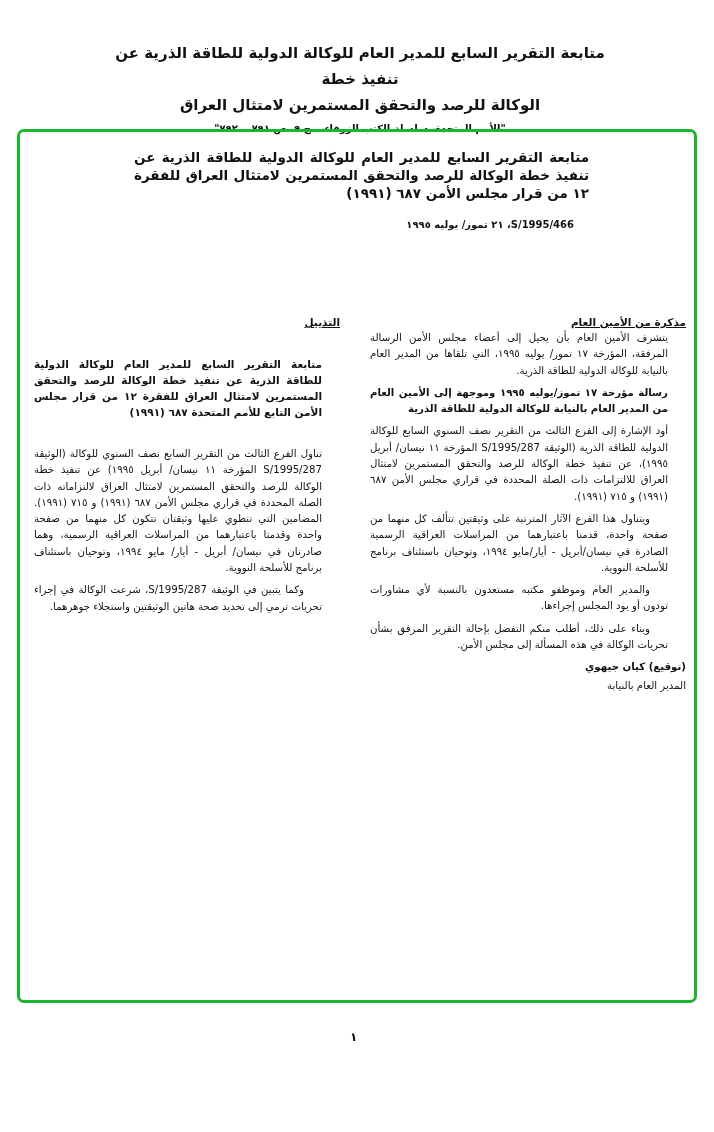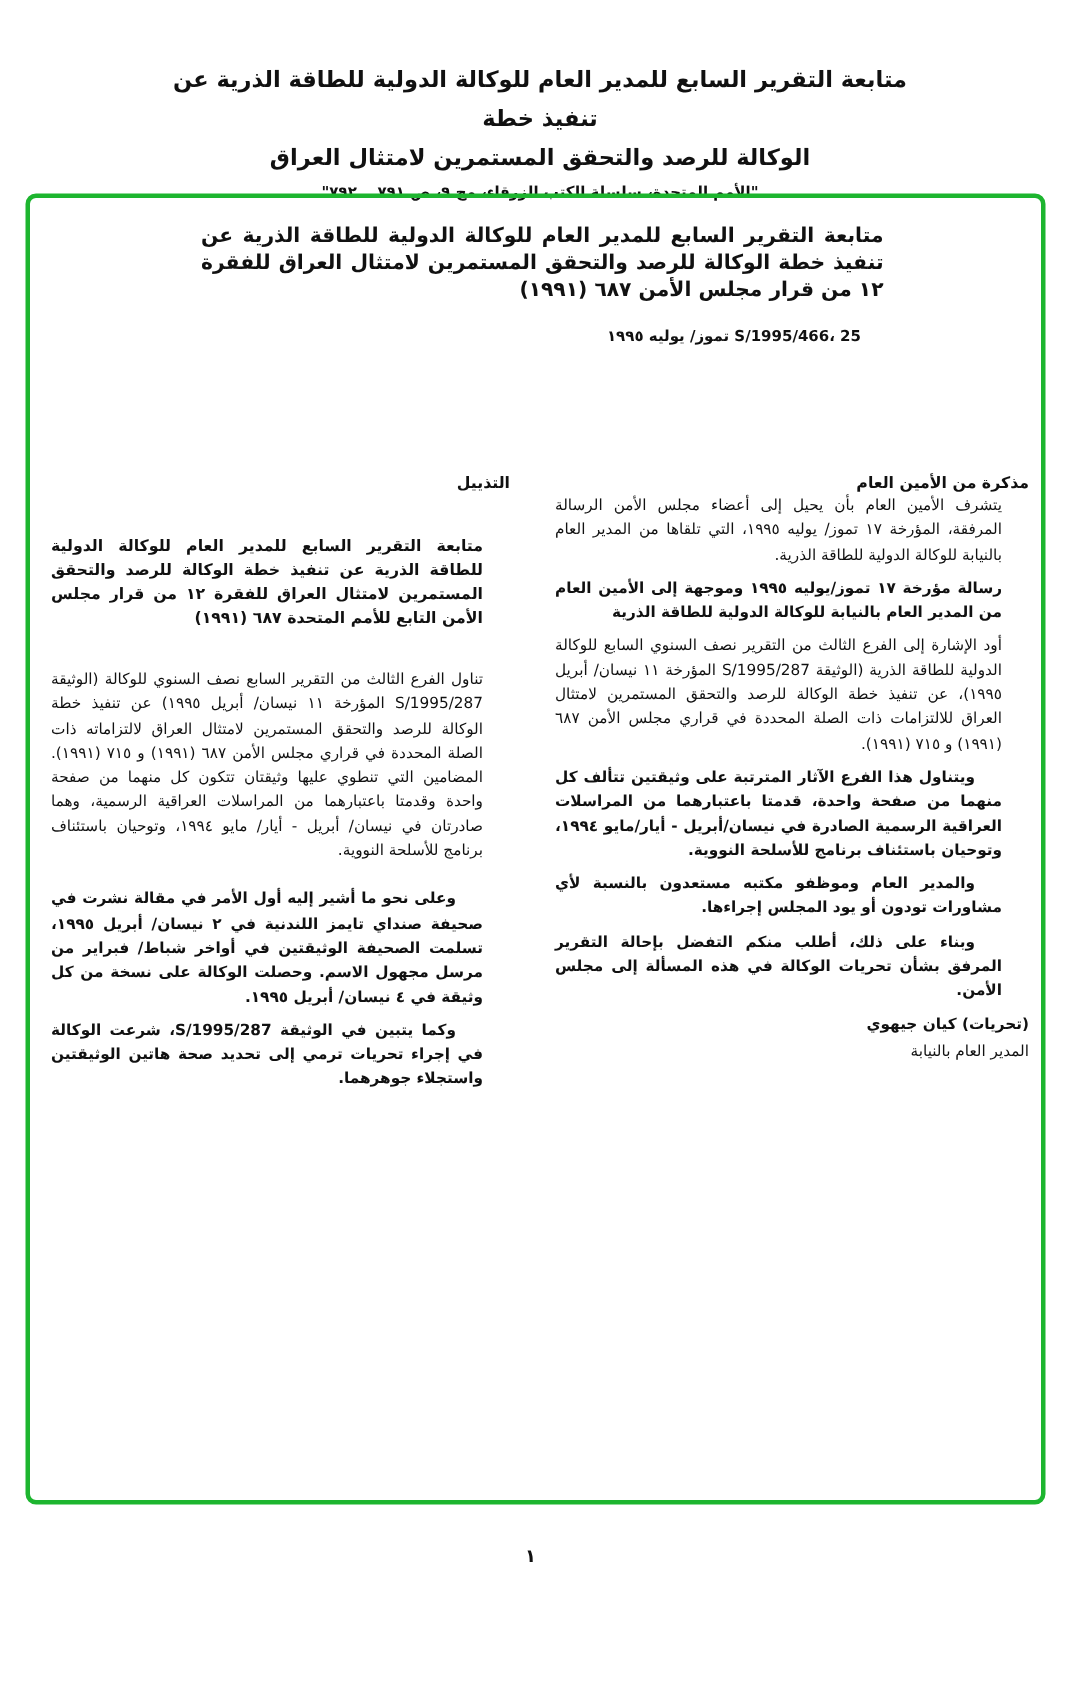--- a/index.html
+++ b/index.html
@@ -77,27 +77,27 @@
     }
     .col-left {
       right: 374px;
       width: 306px;
     }
     .col h3 {
       font-size: 10.5px;
       font-weight: bold;
       margin: 0 0 0 0;
       line-height: 16px;
+      text-decoration: underline;
     }
     .col p {
       margin: 0 18px 6px 0;
     }
     .indent {
       text-indent: 18px;
-      font-weight: bold;
     }
     .bold {
       font-weight: bold;
     }
     .gap-lg { margin-top: 26px !important; }
     .gap-md { margin-top: 16px !important; }
     .sub-heading {
       font-weight: bold;
       font-size: 10.5px;
       line-height: 16px;
@@ -122,40 +122,39 @@
   <p class="header-title">متابعة التقرير السابع للمدير العام للوكالة الدولية للطاقة الذرية عن تنفيذ خطة</p>
   <p class="header-title">الوكالة للرصد والتحقق المستمرين لامتثال العراق</p>
   <div class="header-source">"الأمم المتحدة، سلسلة الكتب الزرقاء، مج ٩، ص ٧٩١ ــ ٧٩٢"</div>
 </div>
 
 <div class="frame"></div>
 
 <h1 class="doc-title">متابعة التقرير السابع للمدير العام للوكالة الدولية للطاقة الذرية عن تنفيذ خطة الوكالة للرصد والتحقق المستمرين لامتثال العراق للفقرة ١٢ من قرار مجلس الأمن ٦٨٧ (١٩٩١)</h1>
 
 <div class="doc-symbol">
-  <span>S/1995/466</span><span>، </span><span>25 تموز/ يوليه ١٩٩٥</span>
+  <span>S/1995/466</span><span>، </span><span>٢١ تموز/ يوليه ١٩٩٥</span>
 </div>
 
 <section class="col col-right">
   <h3>مذكرة من الأمين العام</h3>
   <p>يتشرف الأمين العام بأن يحيل إلى أعضاء مجلس الأمن الرسالة المرفقة، المؤرخة ١٧ تموز/ يوليه ١٩٩٥، التي تلقاها من المدير العام بالنيابة للوكالة الدولية للطاقة الذرية.</p>
 
   <p class="bold">رسالة مؤرخة ١٧ تموز/يوليه ١٩٩٥ وموجهة إلى الأمين العام من المدير العام بالنيابة للوكالة الدولية للطاقة الذرية</p>
 
   <p>أود الإشارة إلى الفرع الثالث من التقرير نصف السنوي السابع للوكالة الدولية للطاقة الذرية (الوثيقة S/1995/287 المؤرخة ١١ نيسان/ أبريل ١٩٩٥)، عن تنفيذ خطة الوكالة للرصد والتحقق المستمرين لامتثال العراق للالتزامات ذات الصلة المحددة في قراري مجلس الأمن ٦٨٧ (١٩٩١) و ٧١٥ (١٩٩١).</p>
   <p class="indent">ويتناول هذا الفرع الآثار المترتبة على وثيقتين تتألف كل منهما من صفحة واحدة، قدمتا باعتبارهما من المراسلات العراقية الرسمية الصادرة في نيسان/أبريل - أيار/مايو ١٩٩٤، وتوحيان باستئناف برنامج للأسلحة النووية.</p>
   <p class="indent">والمدير العام وموظفو مكتبه مستعدون بالنسبة لأي مشاورات تودون أو يود المجلس إجراءها.</p>
   <p class="indent">وبناء على ذلك، أطلب منكم التفضل بإحالة التقرير المرفق بشأن تحريات الوكالة في هذه المسألة إلى مجلس الأمن.</p>
 
-  <div class="signature">(تحريات) كيان جيهوي</div>
+  <div class="signature">(توقيع) كيان جيهوي</div>
   <div>المدير العام بالنيابة</div>
 </section>
 
 <section class="col col-left">
   <h3>التذييل</h3>
   <p class="sub-heading gap-lg">متابعة التقرير السابع للمدير العام للوكالة الدولية للطاقة الذرية عن تنفيذ خطة الوكالة للرصد والتحقق المستمرين لامتثال العراق للفقرة ١٢ من قرار مجلس الأمن التابع للأمم المتحدة ٦٨٧ (١٩٩١)</p>
 
   <p class="gap-lg">تناول الفرع الثالث من التقرير السابع نصف السنوي للوكالة (الوثيقة S/1995/287 المؤرخة ١١ نيسان/ أبريل ١٩٩٥) عن تنفيذ خطة الوكالة للرصد والتحقق المستمرين لامتثال العراق لالتزاماته ذات الصلة المحددة في قراري مجلس الأمن ٦٨٧ (١٩٩١) و ٧١٥ (١٩٩١). المضامين التي تنطوي عليها وثيقتان تتكون كل منهما من صفحة واحدة وقدمتا باعتبارهما من المراسلات العراقية الرسمية، وهما صادرتان في نيسان/ أبريل - أيار/ مايو ١٩٩٤، وتوحيان باستئناف برنامج للأسلحة النووية.</p>
-  <p class="indent gap-md">وعلى نحو ما أشير إليه أول الأمر في مقالة نشرت في صحيفة صنداي تايمز اللندنية في ٢ نيسان/ أبريل ١٩٩٥، تسلمت الصحيفة الوثيقتين في أواخر شباط/ فبراير من مرسل مجهول الاسم. وحصلت الوكالة على نسخة من كل وثيقة في ٤ نيسان/ أبريل ١٩٩٥.</p>
   <p class="indent">وكما يتبين في الوثيقة S/1995/287، شرعت الوكالة في إجراء تحريات ترمي إلى تحديد صحة هاتين الوثيقتين واستجلاء جوهرهما.</p>
 </section>
 
 <div class="page-number">١</div>
 
 </body></html>

